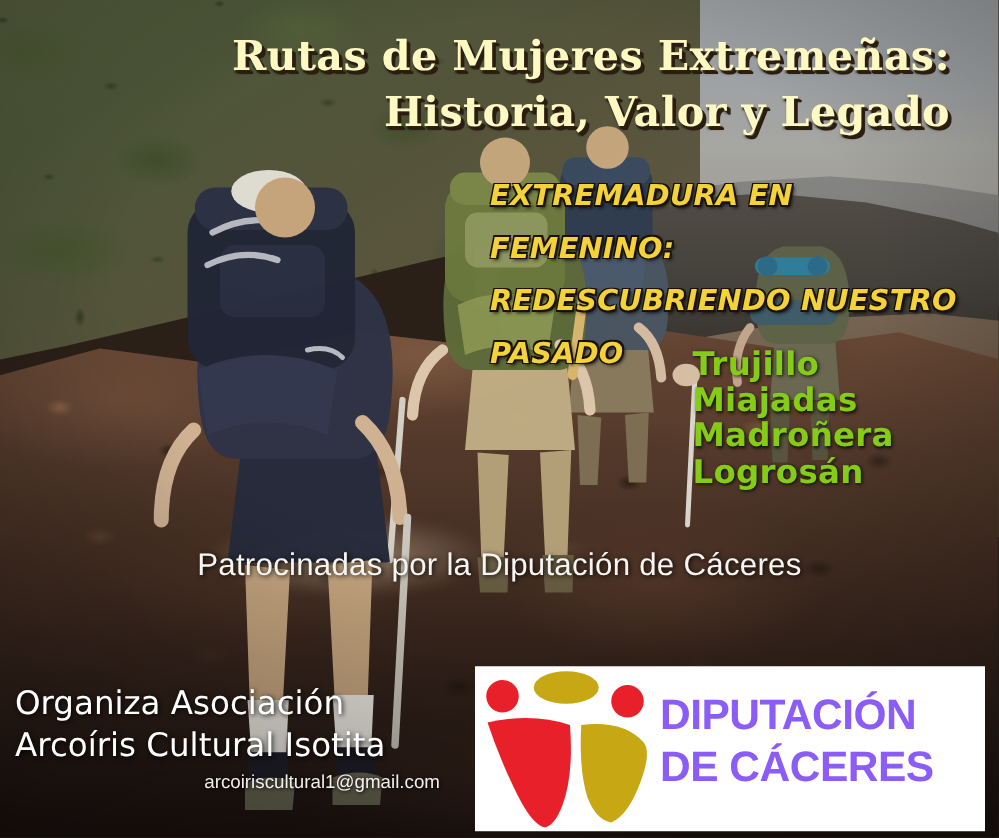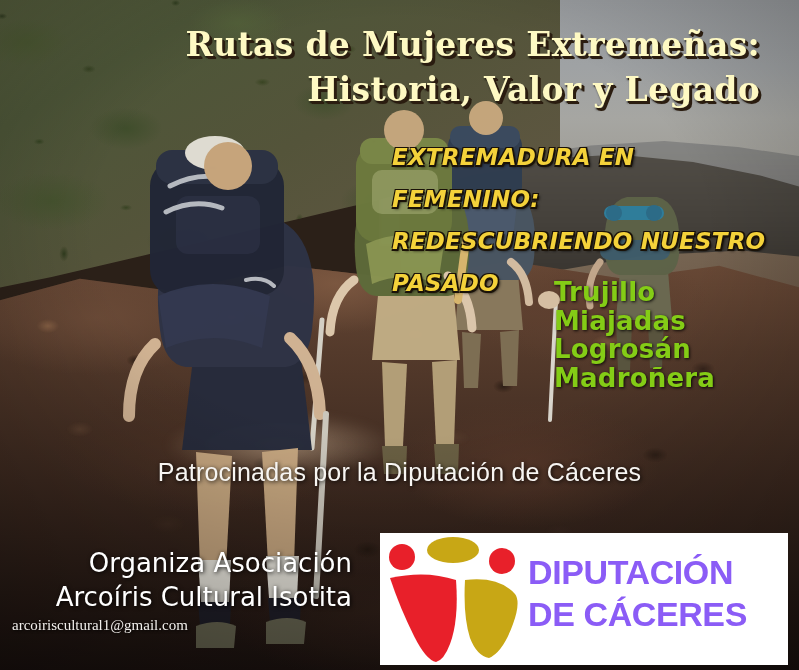--- a/index.html
+++ b/index.html
@@ -163,45 +163,45 @@
     font-weight:bold;
     font-size:26px;
     line-height:28.5px;
     color:#84cc16;
     letter-spacing:.2px;
     text-shadow:1px 1px 3px rgba(0,0,0,.85);
   }
   .towns div{white-space:nowrap;}
 
   .sponsor{
-    position:absolute;left:0;top:458px;width:799px;
+    position:absolute;left:0;top:438px;width:799px;
     text-align:center;
     font-family:"Liberation Sans",sans-serif;
     font-weight:normal;
     font-size:25px;
     color:#f7f5f2;
     letter-spacing:.2px;
     text-shadow:1px 1px 4px rgba(0,0,0,.9);
   }
 
   .organizer{
     position:absolute;left:12px;top:546px;width:340px;
-    text-align:right;
+    text-align:left;
     font-family:"DejaVu Sans",sans-serif;
     font-weight:normal;
     font-size:26px;
     line-height:34px;
     color:#ffffff;
     text-shadow:1px 1px 4px rgba(0,0,0,.9);
     white-space:pre-line;
   }
   .email{
     position:absolute;left:12px;top:617px;width:340px;
-    text-align:left;
-    font-family:Liberation Serif, serif;
+    text-align:right;
+    font-family:Liberation Sans, sans-serif;
     font-size:15px;
     color:#f2efec;
     text-shadow:1px 1px 3px rgba(0,0,0,.9);
   }
 
   
   .logo{
     position:absolute;left:380px;top:533px;width:408px;height:132px;
     background:#ffffff;
   }
@@ -314,22 +314,22 @@
   <div class="title">Rutas de Mujeres Extremeñas:
 Historia, Valor y Legado</div>
 
   <div class="subtitle">EXTREMADURA EN FEMENINO:
 REDESCUBRIENDO NUESTRO
 PASADO</div>
 
   <div class="towns">
     <div>Trujillo</div>
     <div>Miajadas</div>
+    <div>Madroñera</div>
     <div>Logrosán</div>
-    <div>Madroñera</div>
   </div>
 
   <div class="sponsor">Patrocinadas por la Diputación de Cáceres</div>
 
   <div class="organizer">Organiza Asociación
 Arcoíris Cultural Isotita</div>
   <div class="email">arcoiriscultural1@gmail.com</div>
 
   <div class="logo">
     <svg class="logo-mark" viewBox="0 0 140 128">

